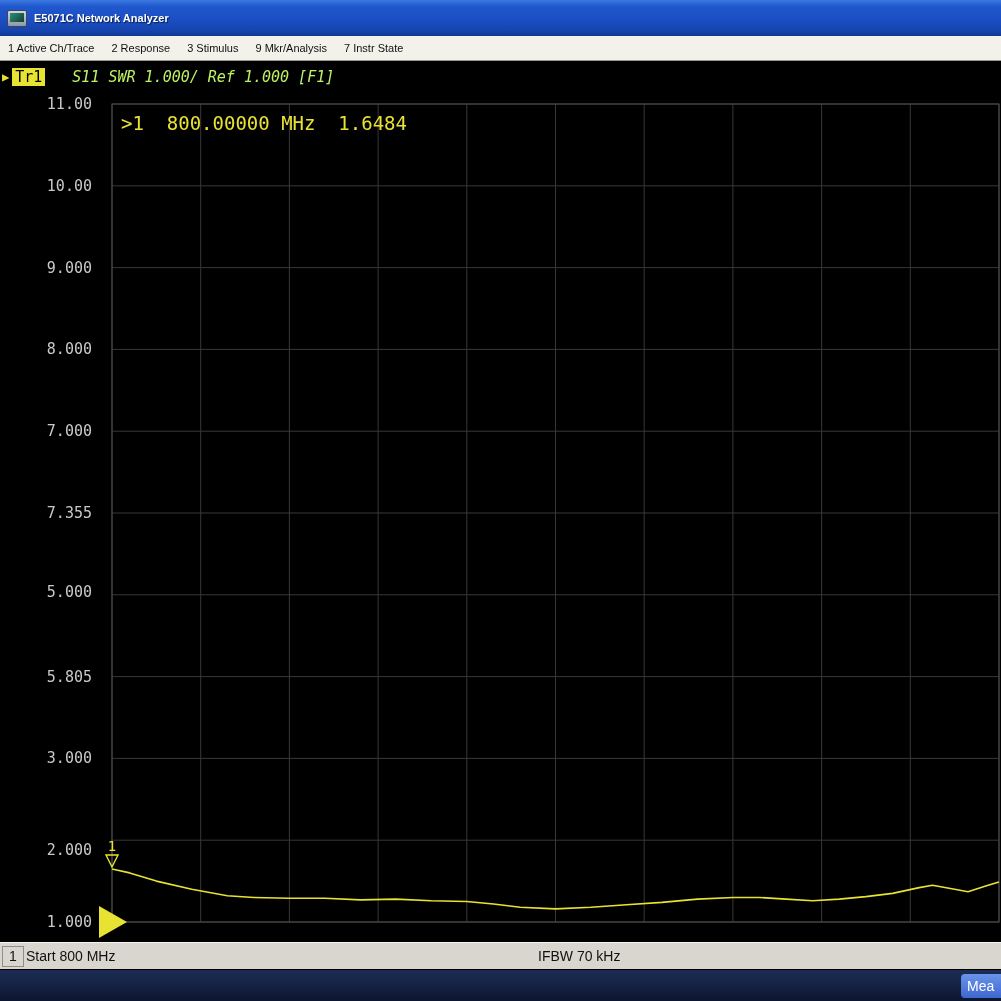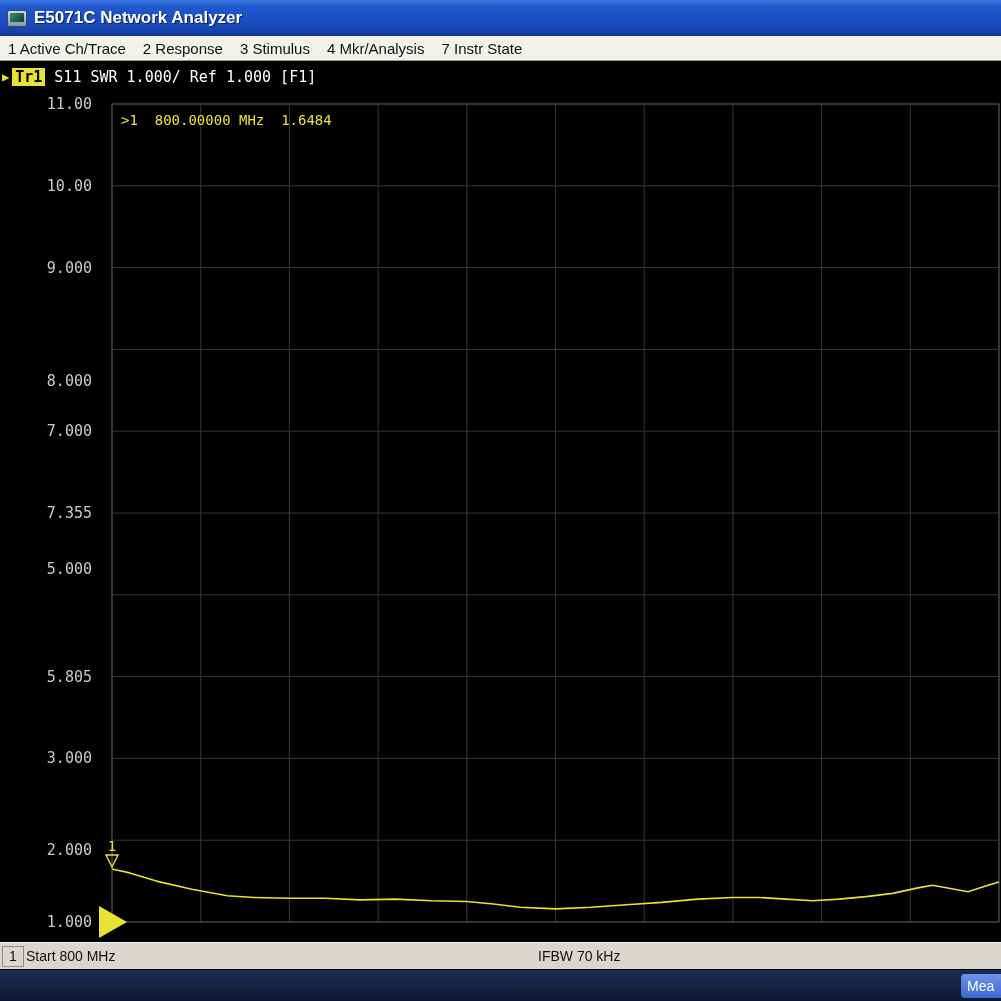--- a/index.html
+++ b/index.html
@@ -16,63 +16,63 @@
     width: 20px; height: 17px; margin-right: 7px;
     background: linear-gradient(180deg, #cfd6dd 0%, #8d98a5 100%);
     border: 1px solid #3a4756; border-radius: 2px;
     position: relative;
   }
   .app-icon::after {
     content: ""; position: absolute; left: 2px; top: 2px; right: 2px; bottom: 4px;
     background: linear-gradient(135deg, #2f8f7a 0%, #123f33 100%);
   }
   .titlebar-text {
-    color: #ffffff; font-weight: bold; font-size: 17px;
+    color: #ffffff; font-weight: bold; font-size: 11px;
     text-shadow: 1px 1px 1px rgba(0,0,0,0.6);
   }
 
   
   .menubar {
     position: absolute; left: 0; top: 36px; width: 1001px; height: 25px;
     background: #f2f1ea; border-bottom: 1px solid #9a988e;
     display: flex; align-items: center; padding-left: 8px; gap: 17px;
   }
-  .menu-item { font-size: 15px; color: #111; white-space: nowrap; cursor: default; }
+  .menu-item { font-size: 11px; color: #111; white-space: nowrap; cursor: default; }
 
   
   .screen { position: absolute; left: 0; top: 61px; width: 1001px; height: 881px; background: #000; }
 
   .trace-header {
     position: absolute; left: 2px; top: 6px; height: 20px;
     display: flex; align-items: center;
     font-family: "DejaVu Sans Mono", monospace; font-size: 15px; white-space: pre;
   }
   .trace-arrow { color: #e8e332; font-size: 12px; margin-right: 3px; }
-  .trace-badge { background: #e8e332; color: #000; padding: 0 3px; font-weight: bold; }
-  .trace-params { color: #ffffff; margin-left: 9px; }
+  .trace-badge { background: #e8e332; color: #000; padding: 0 3px; font-weight: normal; }
+  .trace-params { color: #bef264; margin-left: 27px; font-style: italic; }
 
   .y-labels { position: absolute; left: 0; top: 0; width: 96px; height: 945px; }
   .y-label {
     position: absolute; right: 4px; width: 90px; text-align: right;
     font-family: "DejaVu Sans Mono", monospace; font-size: 15px; line-height: 18px;
     color: #c9c9c9;
   }
 
   .plot { position: absolute; left: 112px; top: 43px; width: 887px; height: 818px; }
   .plot svg { overflow: visible; display: block; }
   .grid { stroke: #383838; stroke-width: 1; }
   .grid-border { fill: none; stroke: #4d4d4d; stroke-width: 1; }
   .trace { fill: none; stroke: #e8e332; stroke-width: 1.6; stroke-linejoin: round; }
   .marker-tri { fill: none; stroke: #e8e332; stroke-width: 1.4; }
   .marker-num { fill: #e8e332; font-family: "DejaVu Sans Mono", monospace; font-size: 14px; }
   .ref-tri { fill: #e8e332; }
 
   .marker-readout {
     position: absolute; left: 9px; top: 8px;
-    font-family: "DejaVu Sans Mono", monospace; font-size: 14px;
+    font-family: "DejaVu Sans Mono", monospace; font-size: 19px;
     color: #e8e332; white-space: pre;
   }
 
   
   .statusbar {
     position: absolute; left: 0; top: 942px; width: 1001px; height: 27px;
     background: #d9d6cf; border-top: 1px solid #f5f4f0;
     display: flex; align-items: center; font-size: 14px; color: #111;
   }
   .channel-box {
@@ -102,40 +102,40 @@
 
 <div class="titlebar">
   <div class="app-icon"></div>
   <div class="titlebar-text">E5071C Network Analyzer</div>
 </div>
 
 <div class="menubar" id="menubar">
     <span class="menu-item">1 Active Ch/Trace</span>
     <span class="menu-item">2 Response</span>
     <span class="menu-item">3 Stimulus</span>
-    <span class="menu-item">4 Mkr/Analysis</span>
+    <span class="menu-item">9 Mkr/Analysis</span>
     <span class="menu-item">7 Instr State</span>
   </div>
 
 <div class="screen">
 
   <div class="trace-header">
     <span class="trace-arrow">▶</span>
     <span class="trace-badge">Tr1</span>
     <span class="trace-params">S11 SWR 1.000/ Ref 1.000 [F1]</span>
   </div>
 
   <div class="y-labels" id="y-labels">
       <div class="y-label" style="top: 34px;">11.00</div>
       <div class="y-label" style="top: 115.8px;">10.00</div>
       <div class="y-label" style="top: 197.6px;">9.000</div>
-      <div class="y-label" style="top: 279.4px; margin-top: 32px;">8.000</div>
+      <div class="y-label" style="top: 279.4px;">8.000</div>
       <div class="y-label" style="top: 361.2px;">7.000</div>
       <div class="y-label" style="top: 443px;">7.355</div>
-      <div class="y-label" style="top: 499px;">5.000</div>
+      <div class="y-label" style="top: 522px;">5.000</div>
       <div class="y-label" style="top: 606.6px;">5.805</div>
       <div class="y-label" style="top: 688.4px;">3.000</div>
       <div class="y-label" style="top: 780px;">2.000</div>
       <div class="y-label" style="top: 852px;">1.000</div>
     </div>
 
   <div class="plot">
     <svg id="plot-svg" width="887" height="818" viewBox="0 0 887 818">
         <line class="grid" x1="0.0" y1="0" x2="0.0" y2="818"></line>
         <line class="grid" x1="88.7" y1="0" x2="88.7" y2="818"></line>

